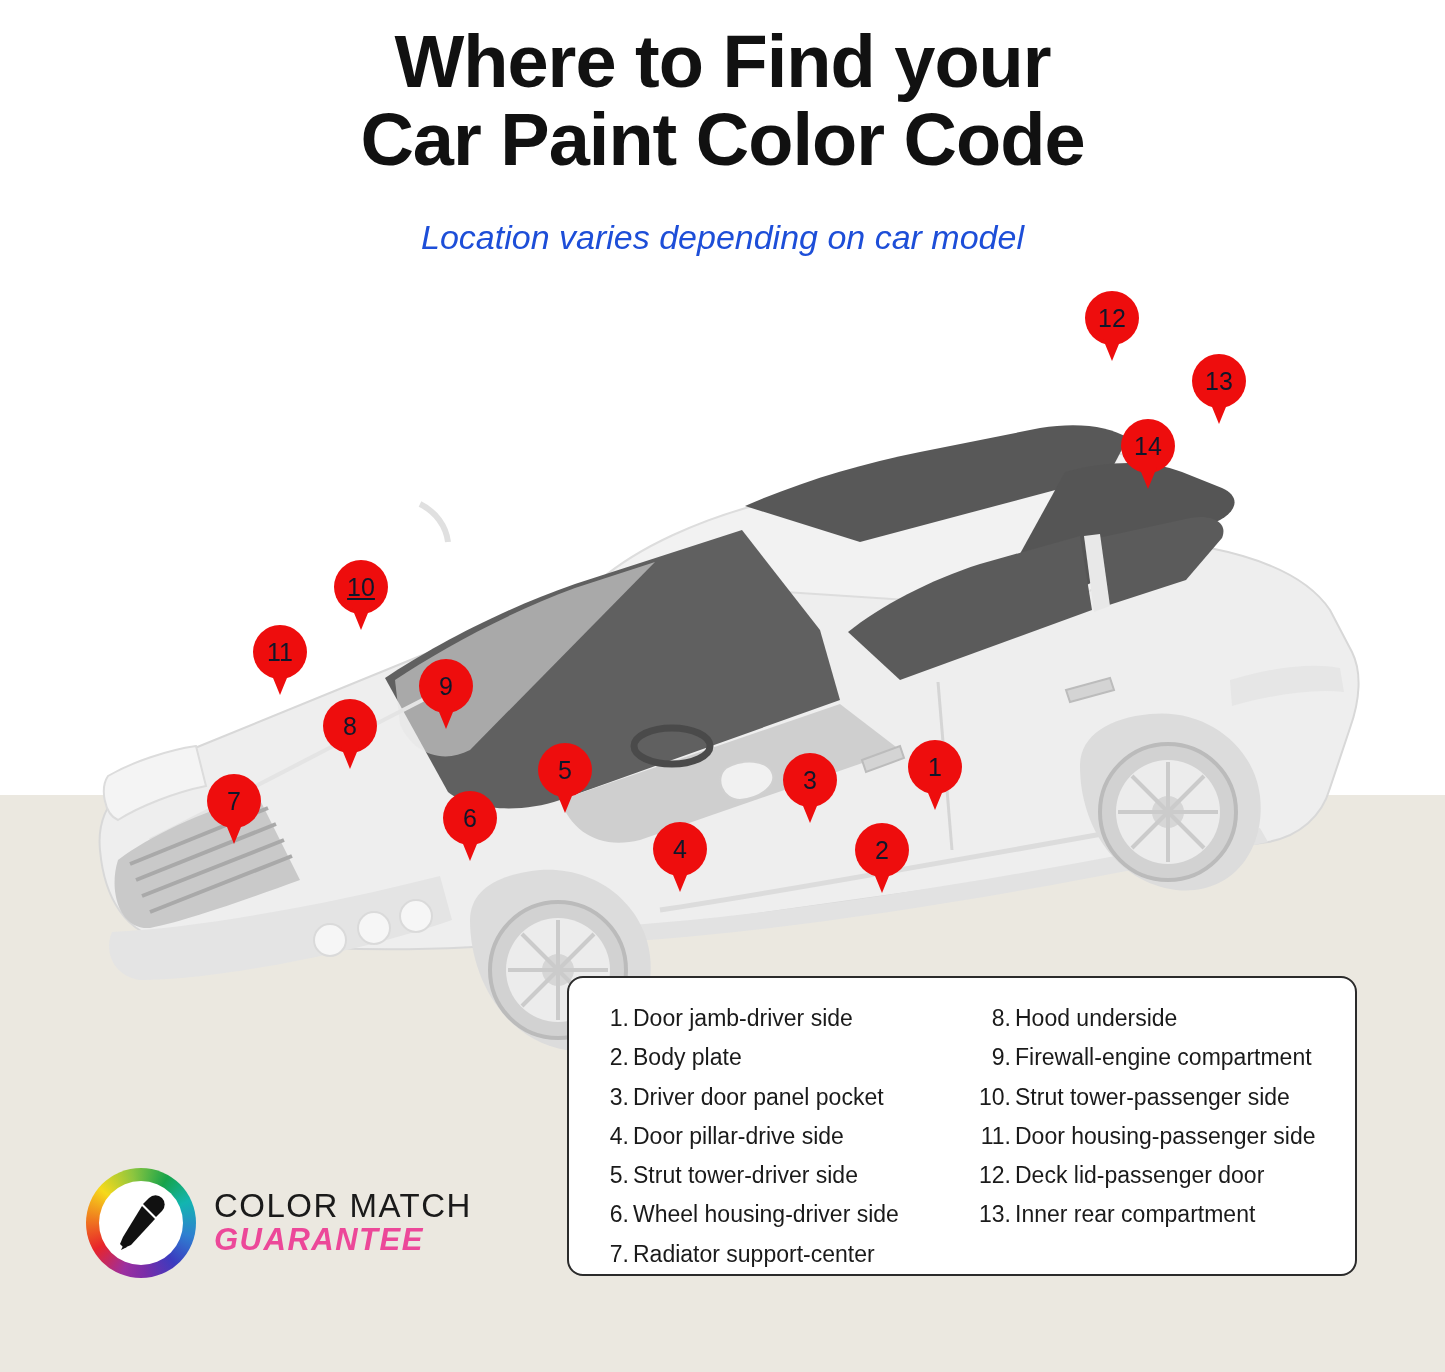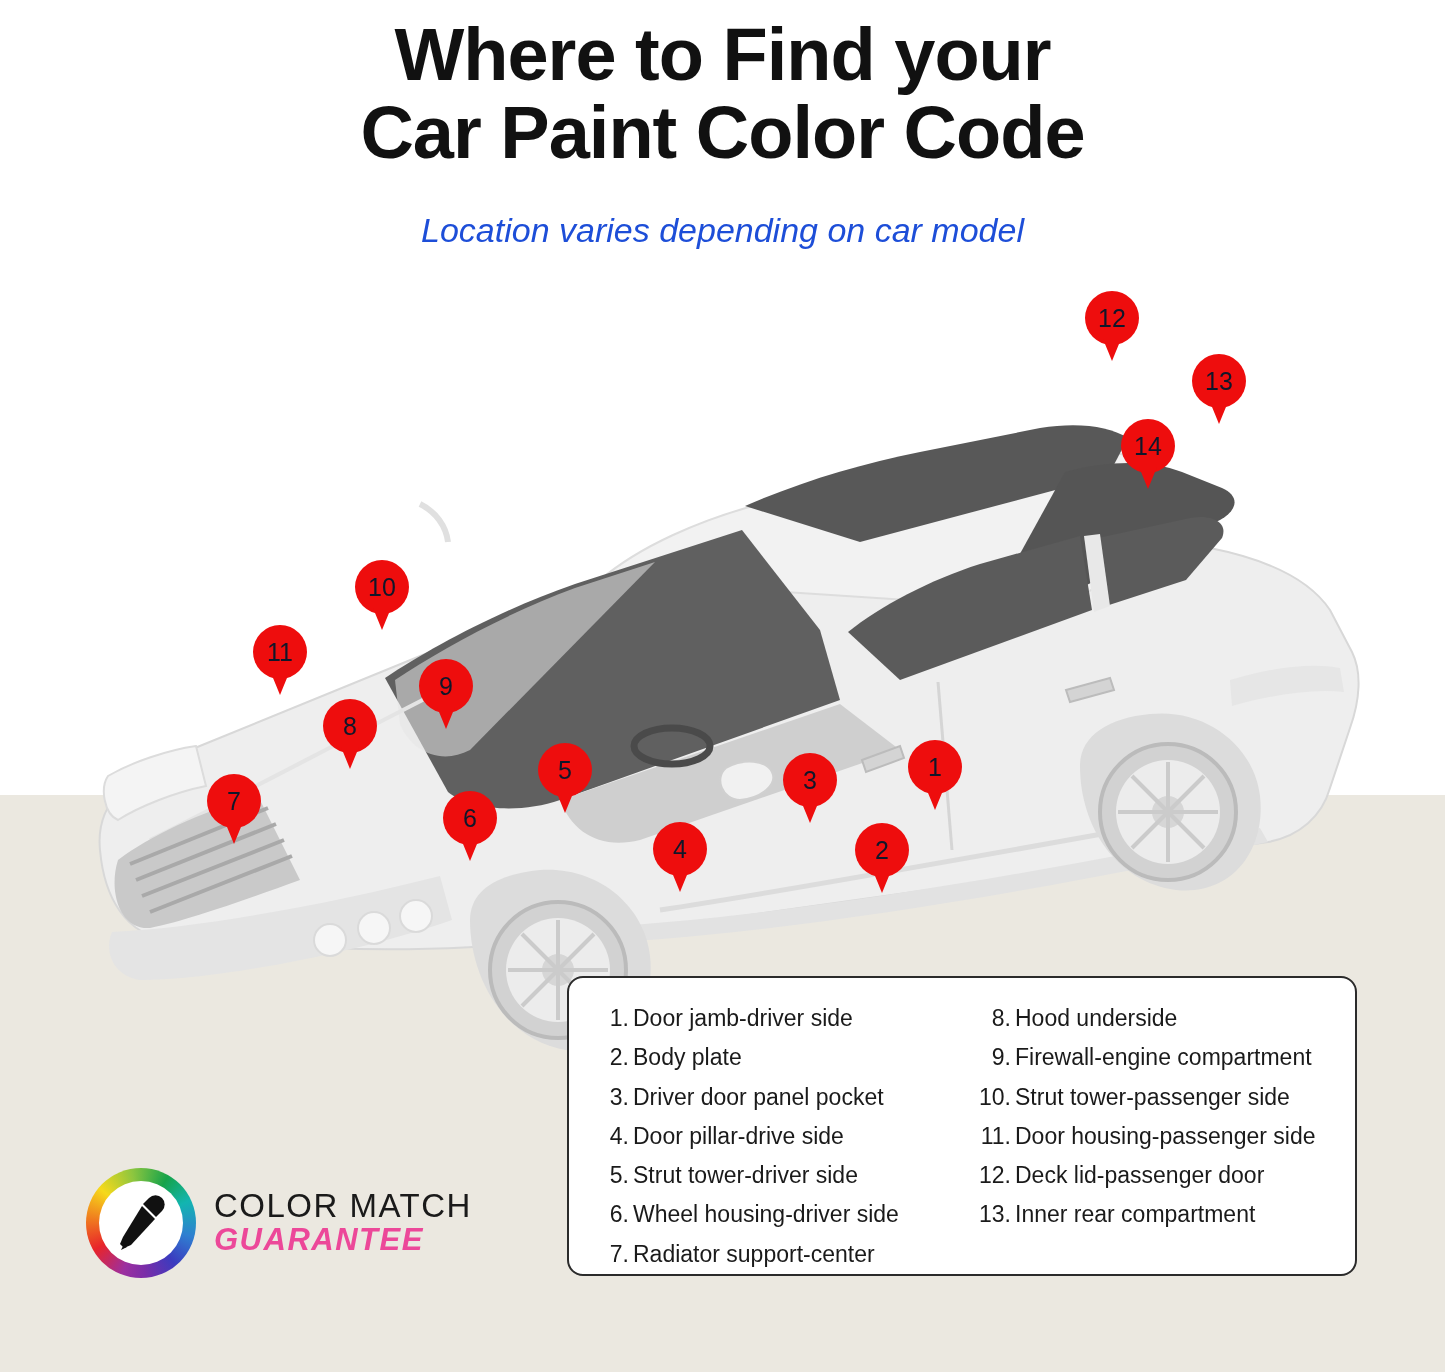--- a/index.html
+++ b/index.html
@@ -15,21 +15,21 @@
     position: relative;
   }
 
   
   .header {
     position: absolute;
     top: 0;
     left: 0;
     width: 1445px;
     text-align: center;
-    padding-top: 16px;
+    padding-top: 23px;
   }
   .title {
     font-size: 74px;
     font-weight: bold;
     line-height: 1.06;
     color: #111111;
     letter-spacing: -1px;
     margin: 0 auto;
     max-width: 1200px;
   }
@@ -294,21 +294,21 @@
 
 <div class="marker" style="left:908px;  top:740px;">1</div>
 <div class="marker" style="left:855px;  top:823px;">2</div>
 <div class="marker" style="left:783px;  top:753px;">3</div>
 <div class="marker" style="left:653px;  top:822px;">4</div>
 <div class="marker" style="left:538px;  top:743px;">5</div>
 <div class="marker" style="left:443px;  top:791px;">6</div>
 <div class="marker" style="left:207px;  top:774px;">7</div>
 <div class="marker" style="left:323px;  top:699px;">8</div>
 <div class="marker" style="left:419px;  top:659px;">9</div>
-<div class="marker" style="left:355px;  top:560px;">10</div>
+<div class="marker" style="left:334px;  top:560px;text-decoration:underline;">10</div>
 <div class="marker" style="left:253px;  top:625px;">11</div>
 <div class="marker" style="left:1085px; top:291px;">12</div>
 <div class="marker" style="left:1192px; top:354px;">13</div>
 <div class="marker" style="left:1121px; top:419px;">14</div>
 
 <div class="legend">
   <div class="legend-col left">
     <div class="legend-item">
       <span class="legend-num">1.</span>
       <span>Door jamb-driver side</span>

